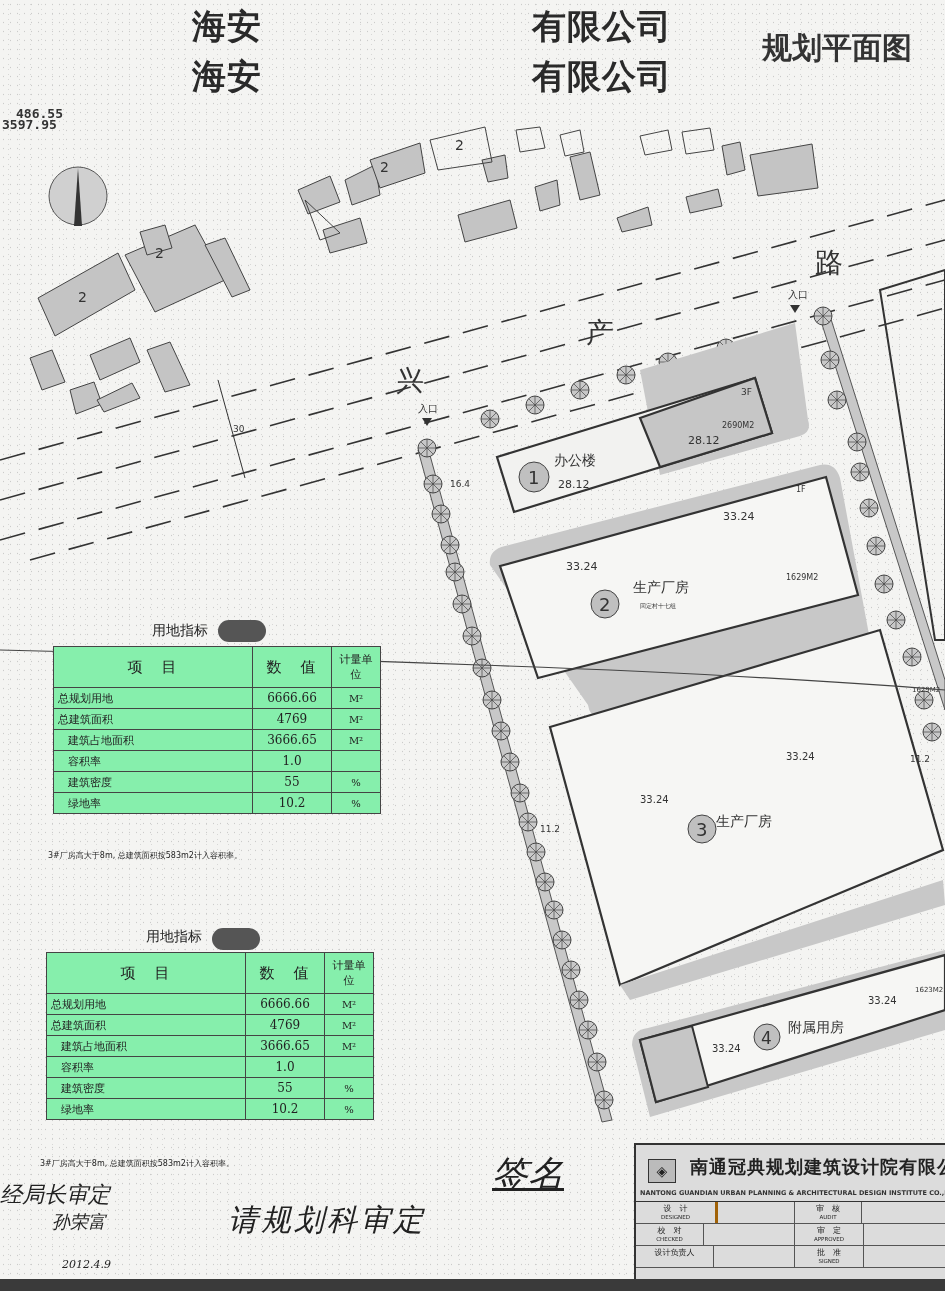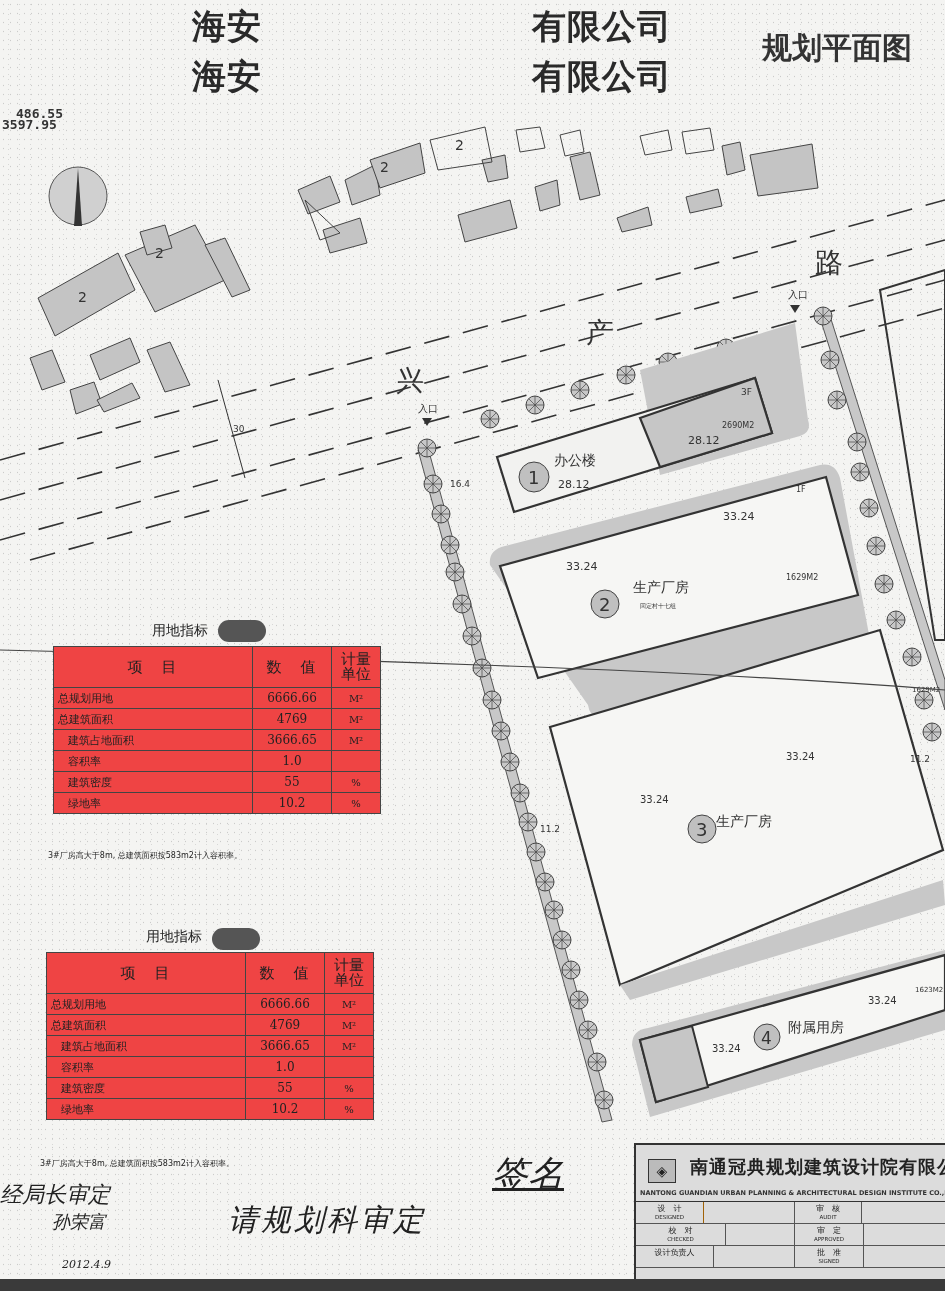--- a/index.html
+++ b/index.html
@@ -21,28 +21,28 @@
   }
   .title-row { position: absolute; font-weight: bold; font-size: 34px; color: #2a2a2a; letter-spacing: 1px; }
   .title-right { position: absolute; font-size: 30px; font-weight: bold; color: #333; margin-left: 8px; }
   .coord { position: absolute; font-size: 13px; color: #333; font-family: "DejaVu Sans Mono", monospace; font-weight: bold; }
   svg.plan { position: absolute; left: 0; top: 0; }
   .plan text { font-family: "DejaVu Sans", sans-serif; }
 
   .idx-title { position: absolute; font-size: 14px; color: #222; }
   .redact { position: absolute; width: 48px; height: 22px; background: #555; border-radius: 11px; }
   table.idx {
-    position: absolute; border-collapse: collapse; background: #ef4444;
+    position: absolute; border-collapse: collapse; background: #86efac;
     font-family: "DejaVu Serif", serif; font-size: 11px; color: #222;
   }
   table.idx td, table.idx th {
     border: 1.5px solid #444; padding: 0 4px; height: 20px; font-weight: normal;
   }
   table.idx th { height: 40px; font-size: 15px; letter-spacing: 2px; }
-  table.idx th.unit { font-size: 15px; letter-spacing: 0; line-height: 15px; }
+  table.idx th.unit { font-size: 11px; letter-spacing: 0; line-height: 15px; }
   table.idx td.val { text-align: center; font-size: 12px; }
   table.idx td.u { text-align: center; font-size: 10px; }
   .footnote { position: absolute; font-size: 8px; color: #222; }
 
   .titleblock {
     position: absolute; left: 634px; top: 1143px; width: 320px; height: 148px;
     border: 2px solid #333; background: #dcdcdc;
   }
   .tb-logo {
     position: absolute; left: 12px; top: 14px; width: 26px; height: 22px;
@@ -338,25 +338,25 @@
 <div class="sig" style="left:62px; top:1258px; font-size:11px;">2012.4.9</div>
 <div class="sig" style="left:228px; top:1200px; font-size:30px; letter-spacing:3px;">请规划科审定</div>
 <div class="sig" style="left:492px; top:1150px; font-size:36px;text-decoration:underline;">签名</div>
 
 <div class="titleblock">
   <div class="tb-logo">◈</div>
   <div class="tb-cn">南通冠典规划建筑设计院有限公司</div>
   <div class="tb-en">NANTONG GUANDIAN URBAN PLANNING &amp; ARCHITECTURAL DESIGN INSTITUTE CO.,LTD</div>
   <div class="tb-grid">
     <div class="tb-row">
-      <div class="tb-cell" style="left:0; width:68px; border-right:1px solid #a16207;"><span>设　计</span><small>DESIGNED</small></div>
+      <div class="tb-cell" style="left:0; width:82px; border-right:3px solid #a16207;"><span>设　计</span><small>DESIGNED</small></div>
       <div class="tb-cell" style="left:158px; width:68px; border-left:1px solid #555; border-right:1px solid #555;"><span>审　核</span><small>AUDIT</small></div>
     </div>
     <div class="tb-row">
-      <div class="tb-cell" style="left:0; width:90px; border-right:1px solid #555;"><span>校　对</span><small>CHECKED</small></div>
+      <div class="tb-cell" style="left:0; width:68px; border-right:1px solid #555;"><span>校　对</span><small>CHECKED</small></div>
       <div class="tb-cell" style="left:158px; width:70px; border-left:1px solid #555; border-right:1px solid #555;"><span>审　定</span><small>APPROVED</small></div>
     </div>
     <div class="tb-row">
       <div class="tb-cell" style="left:0; width:78px; border-right:1px solid #555;"><span>设计负责人</span><small></small></div>
       <div class="tb-cell" style="left:158px; width:70px; border-left:1px solid #555; border-right:1px solid #555;"><span>批　准</span><small>SIGNED</small></div>
     </div>
   </div>
 </div>
 
 <div class="bottom-bar"></div>

